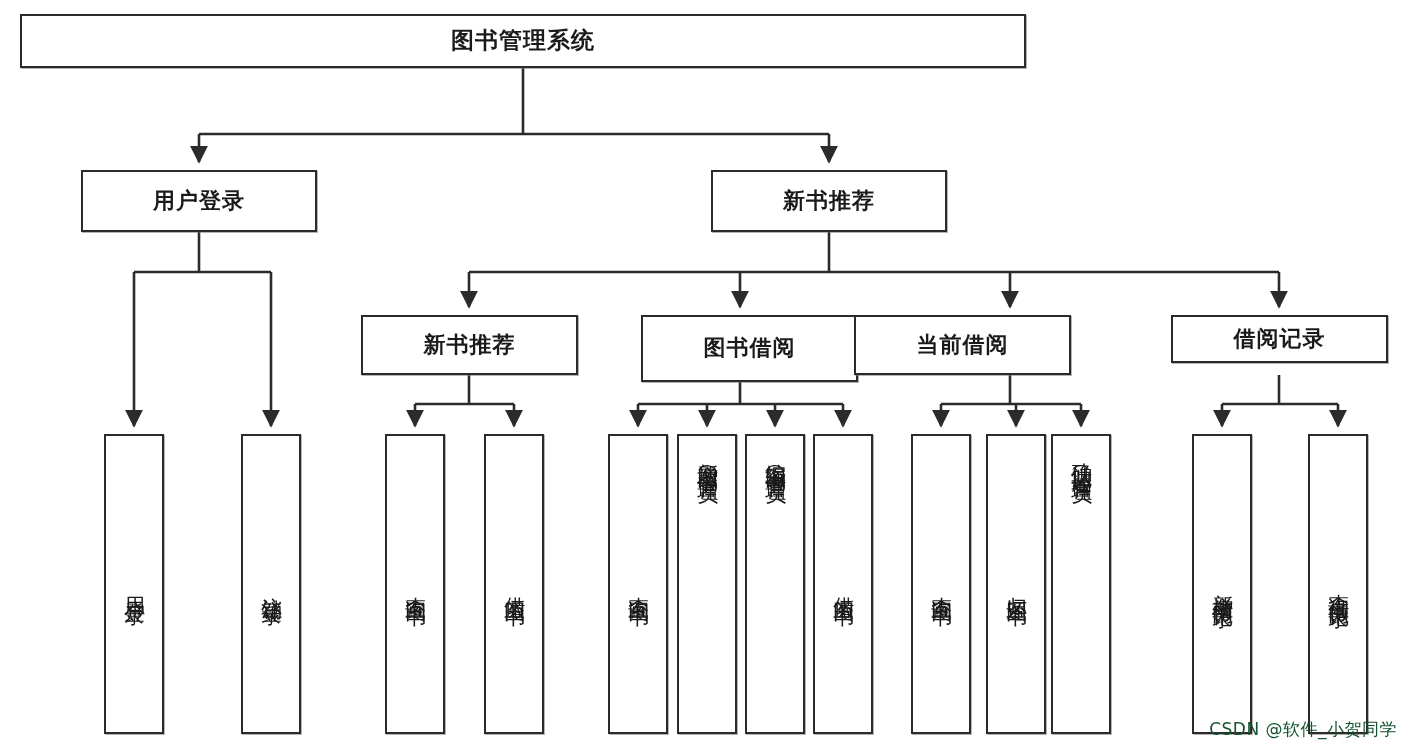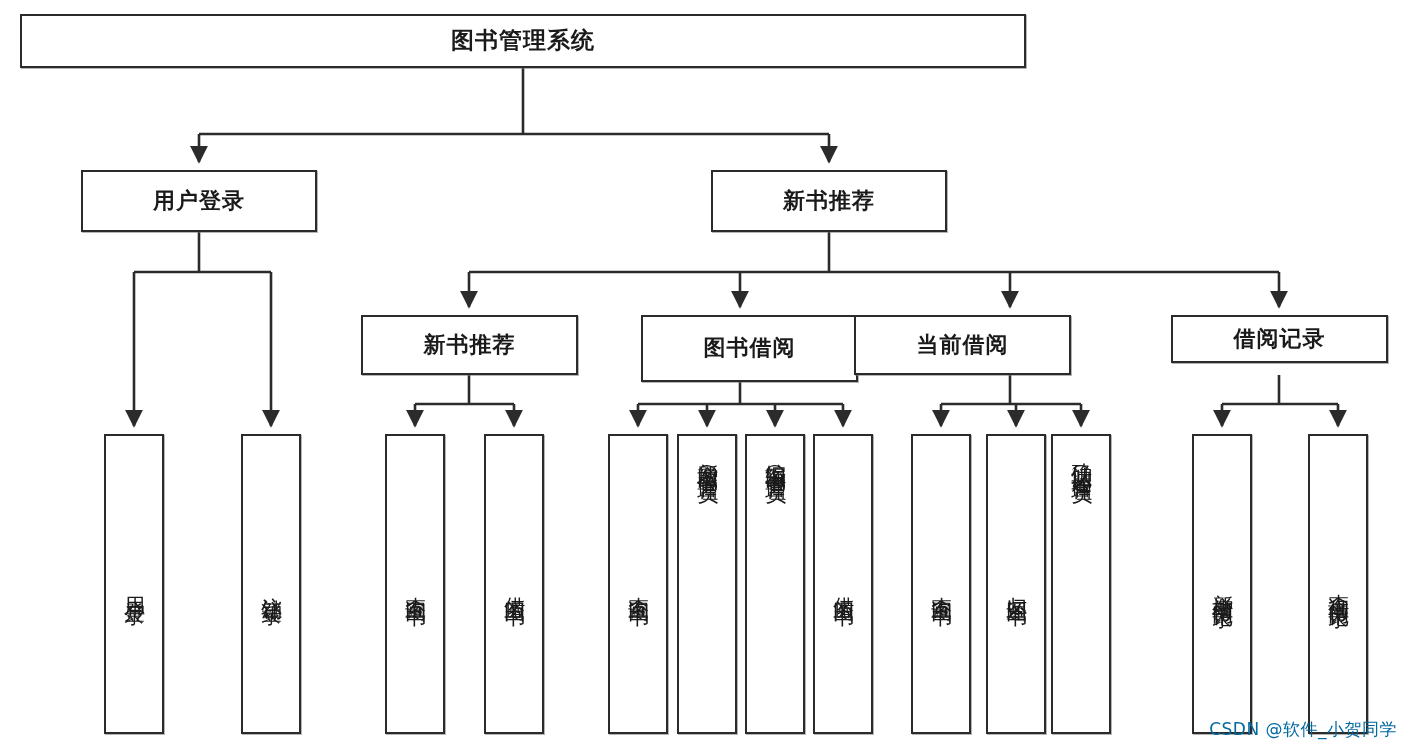--- a/index.html
+++ b/index.html
@@ -65,21 +65,21 @@
   }
   .leaf.tall-text .leaf-inner {
     align-items: flex-start;
     padding-top: 6px;
   }
   #watermark {
     position: absolute;
     right: 8px;
     bottom: 6px;
     font-size: 17px;
-    color: #0369a1;
+    color: #14532d;
     letter-spacing: 0.5px;
     user-select: none;
     white-space: nowrap;
   }
 </style>
 </head>
 <body>
 
 <div id="canvas">
 

